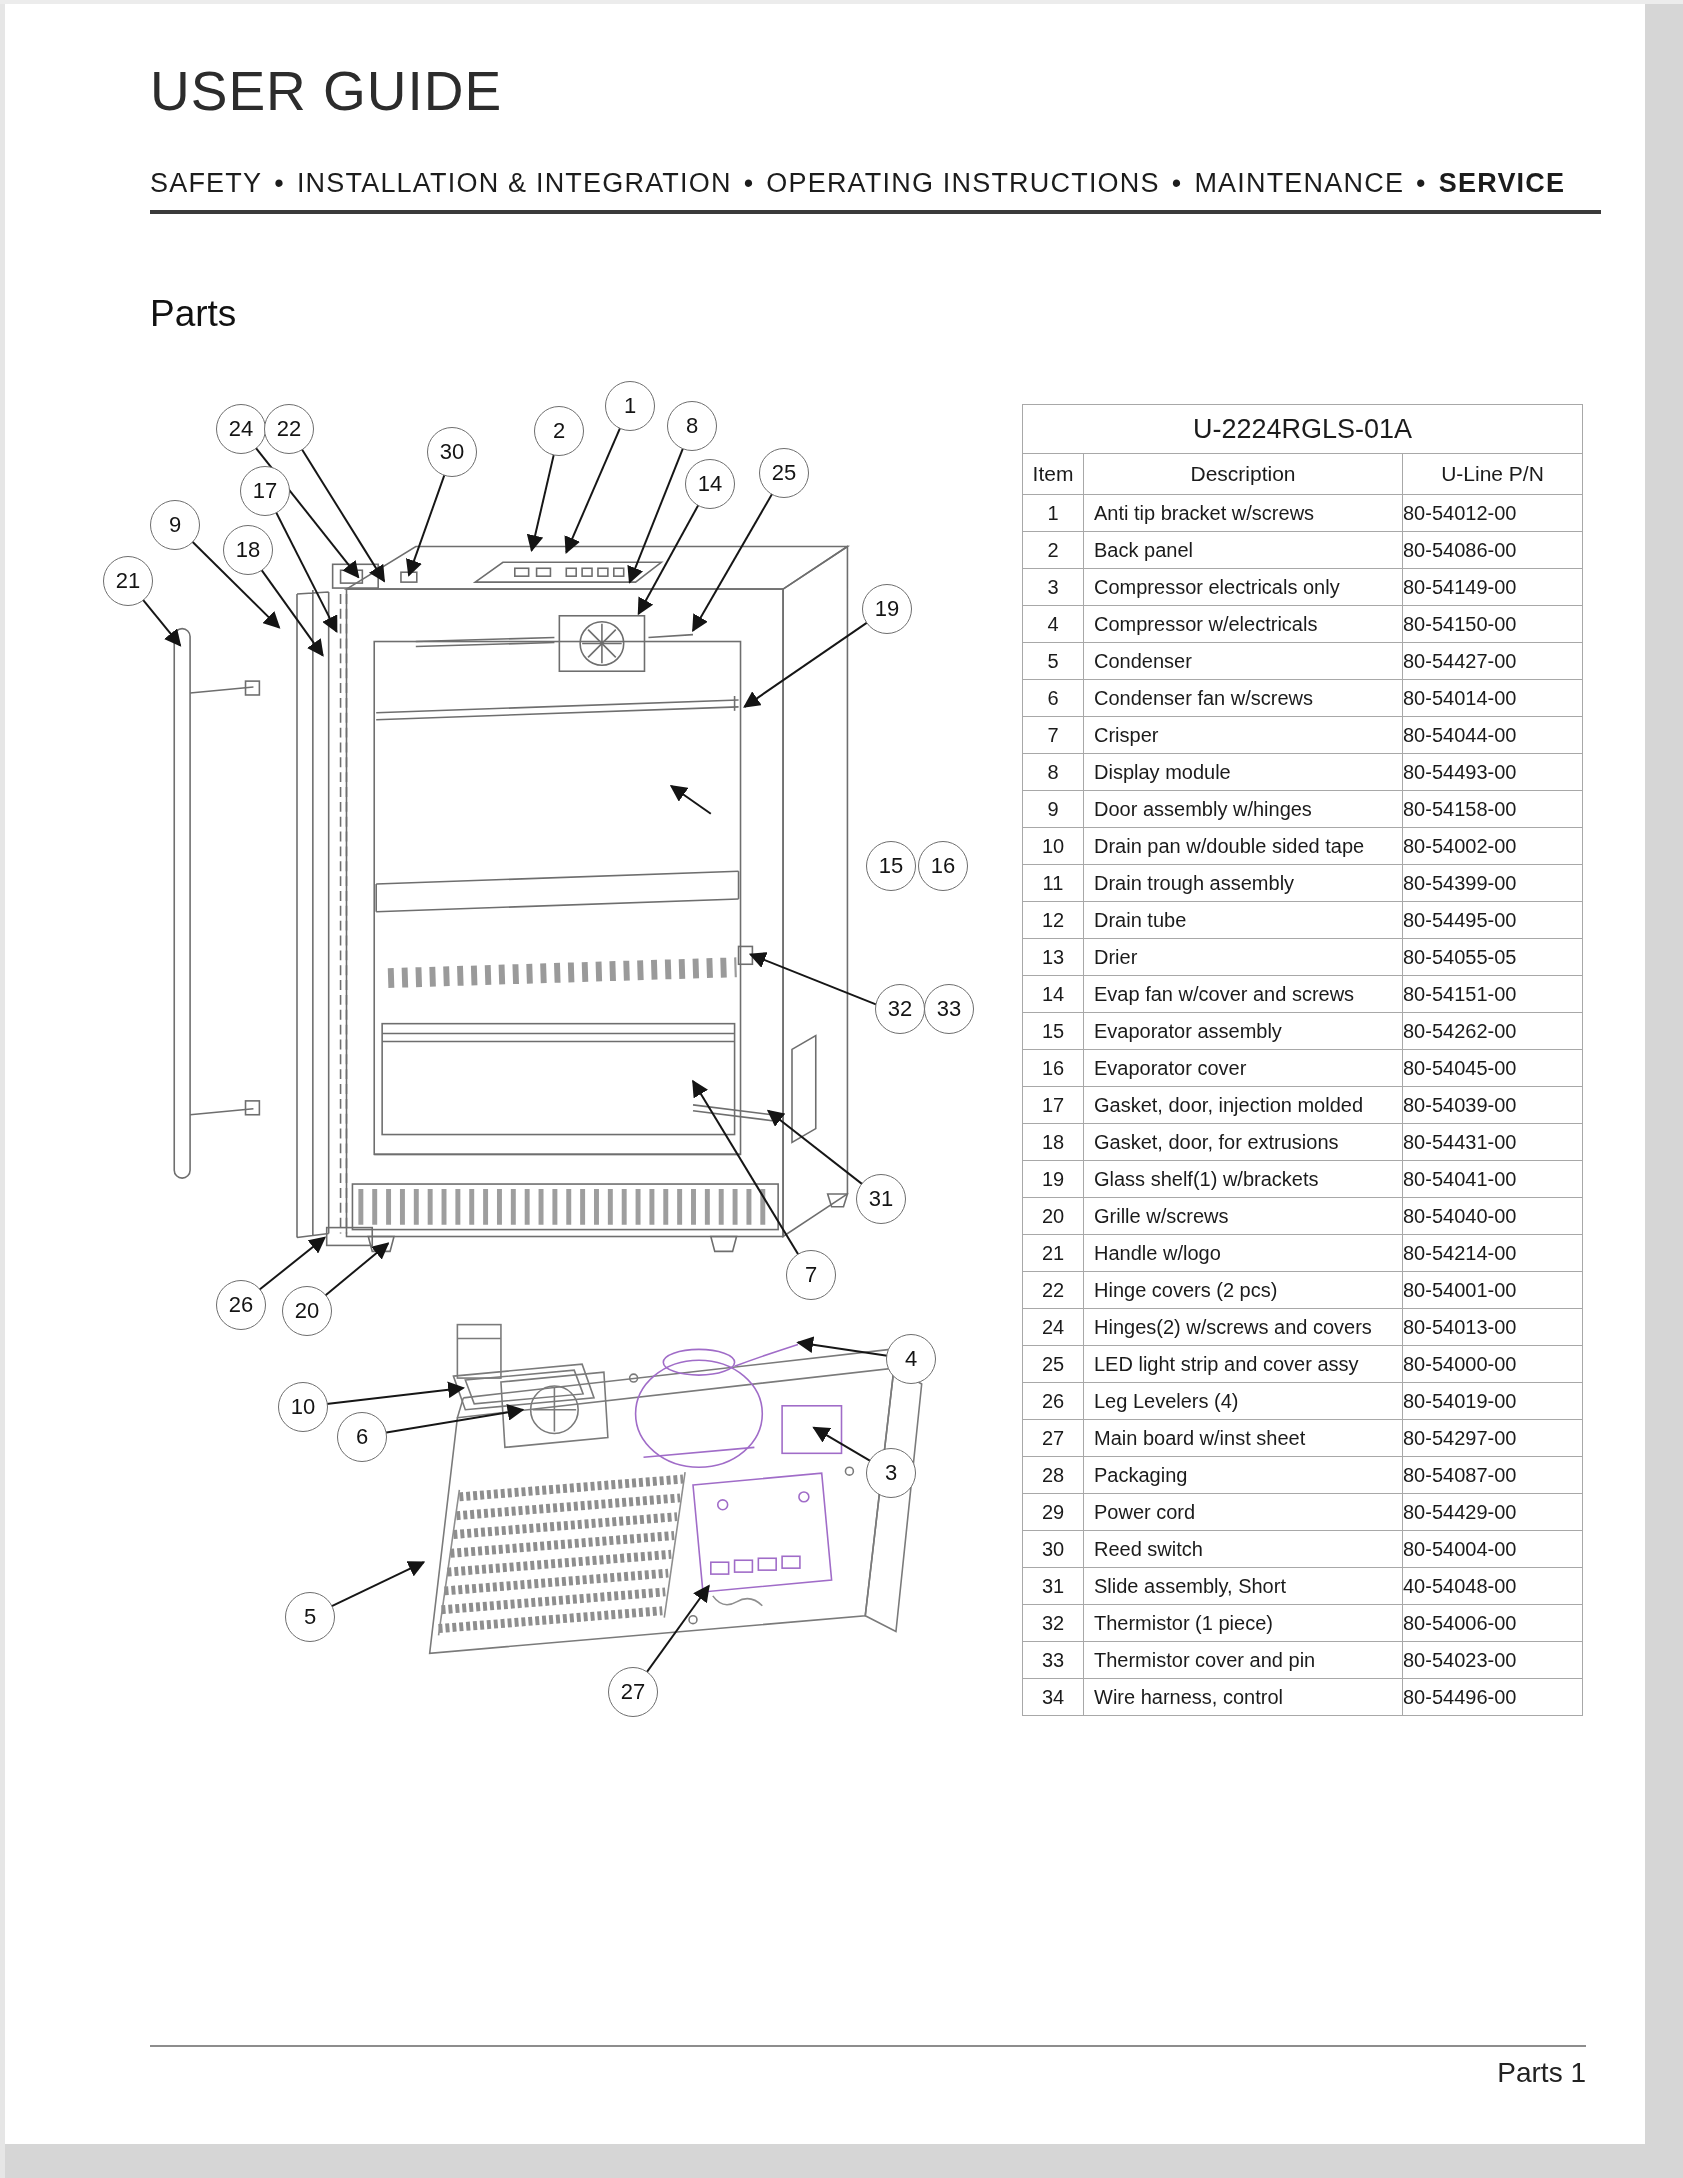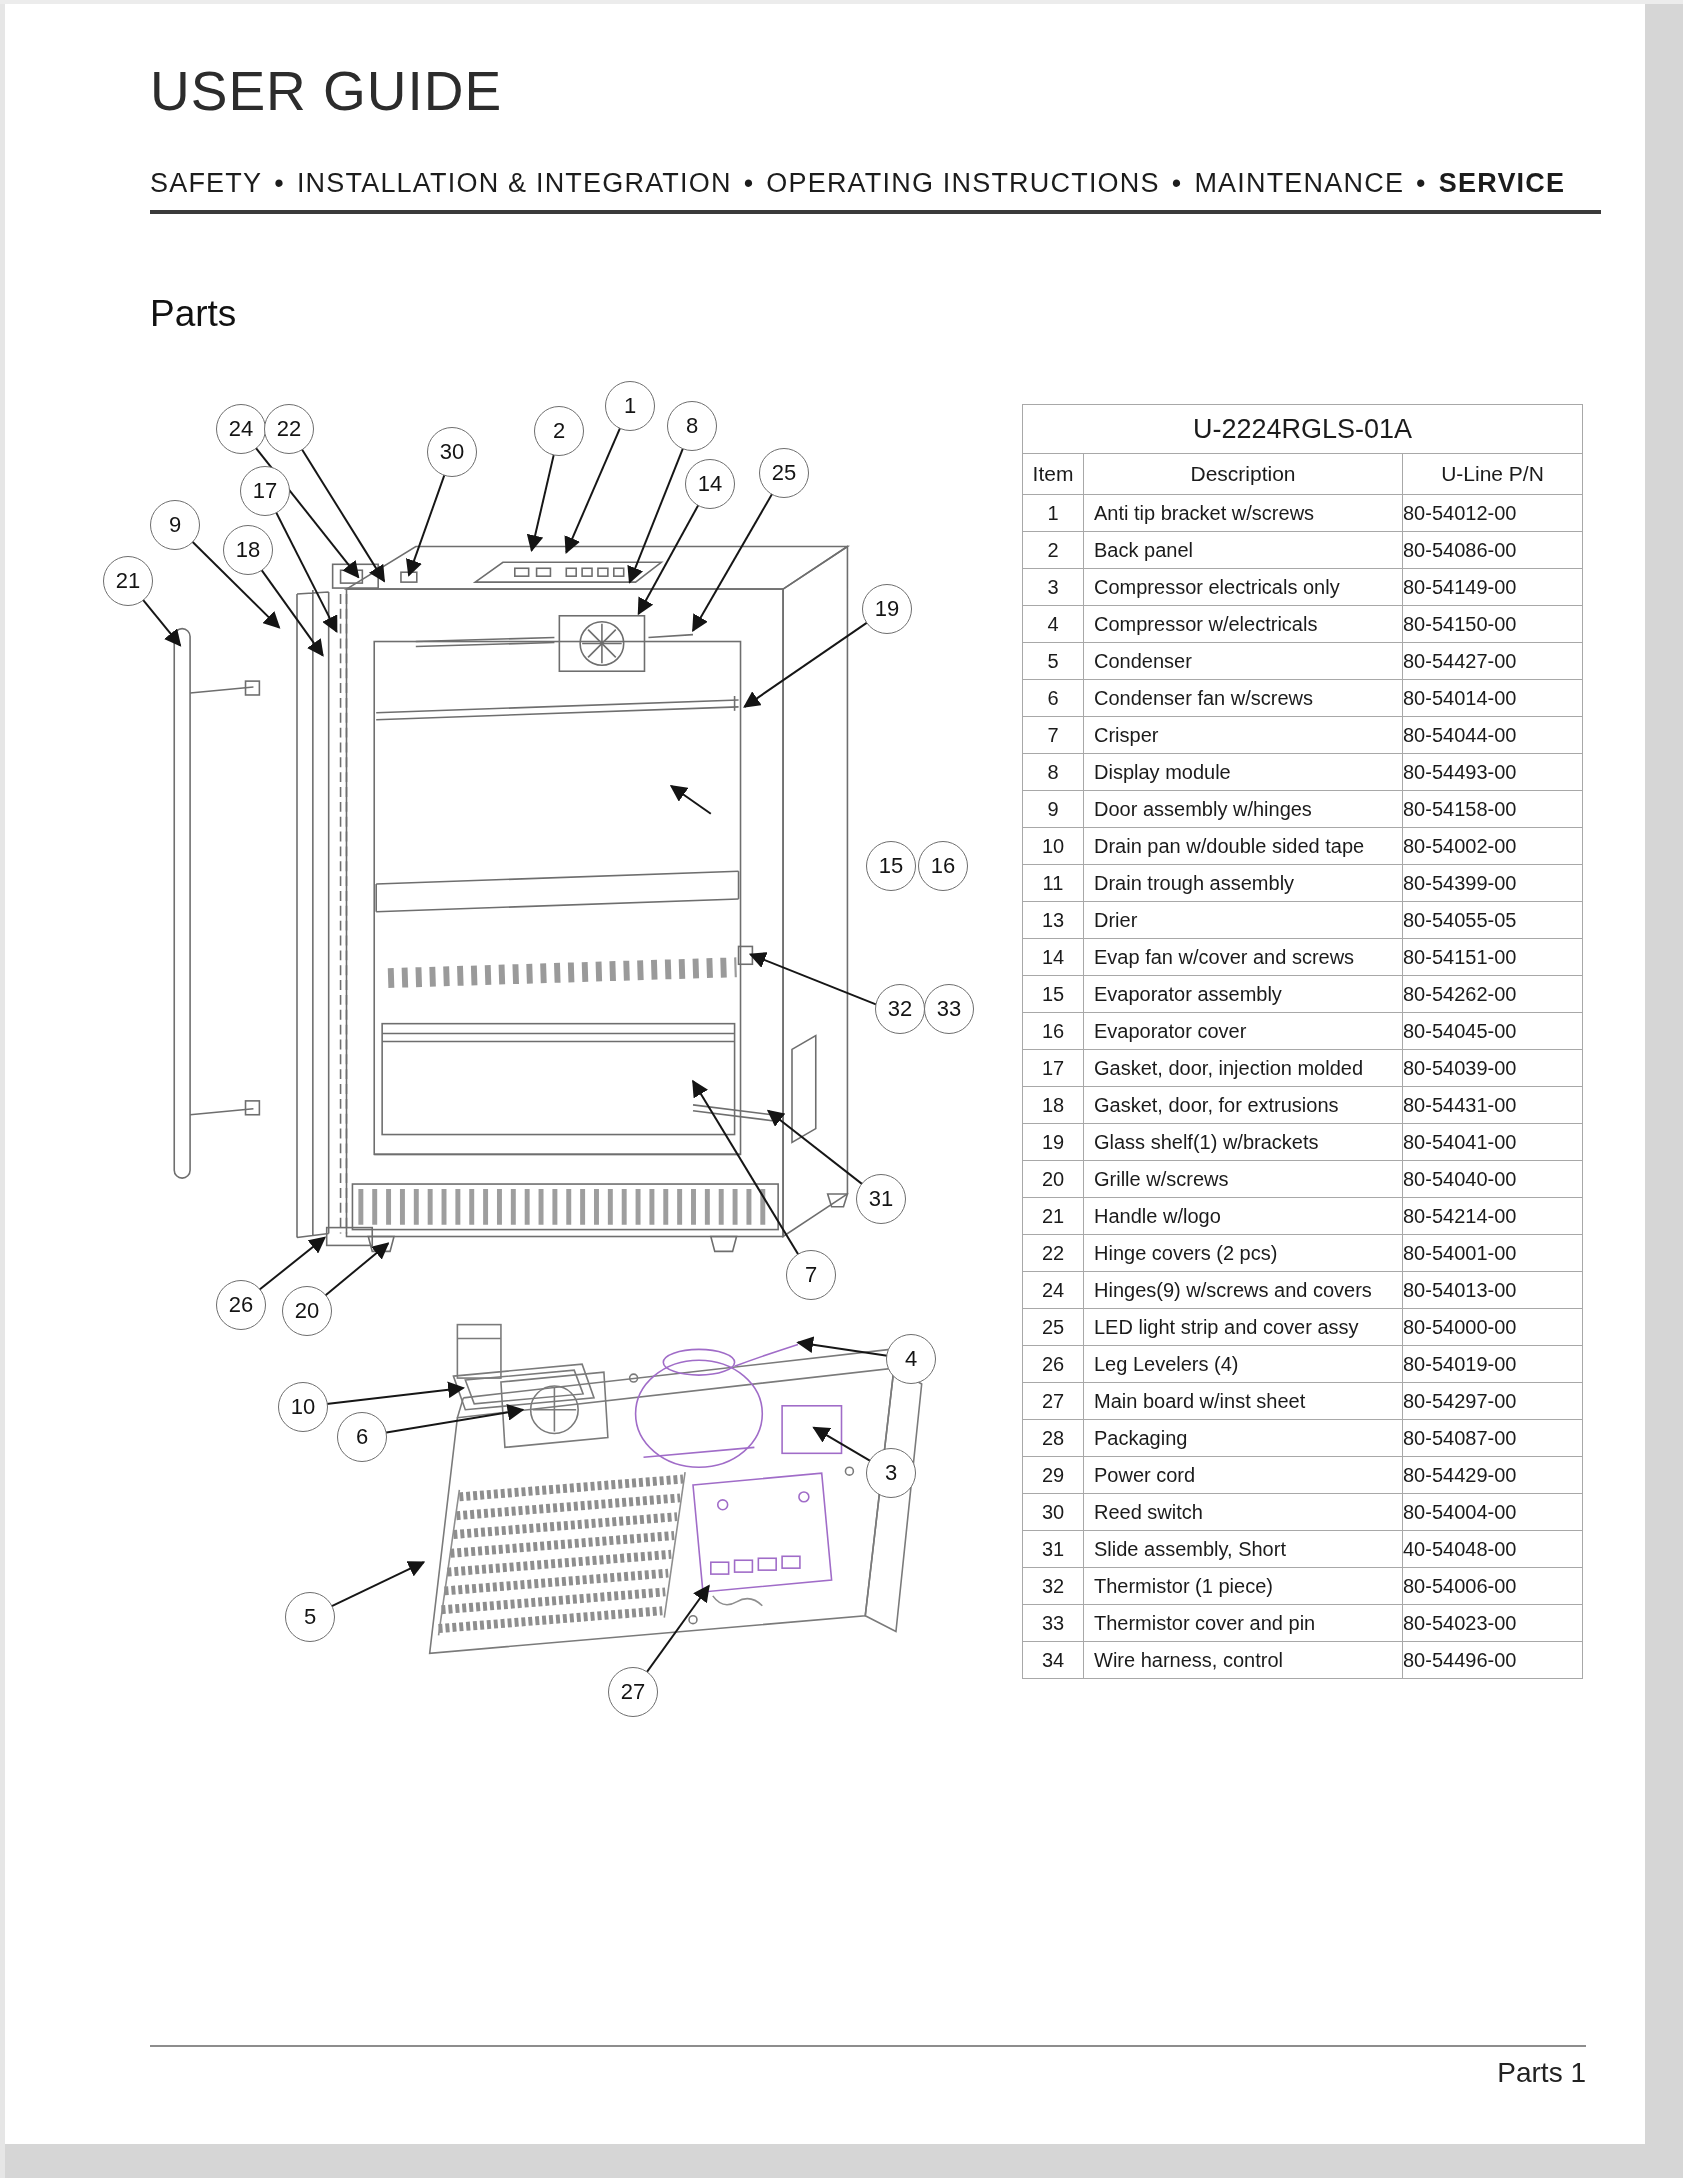--- a/index.html
+++ b/index.html
@@ -333,20 +333,25 @@
           <td class="col-item">10</td>
           <td class="col-desc">Drain pan w/double sided tape</td>
           <td class="col-pn">80-54002-00</td>
         </tr>
         <tr>
           <td class="col-item">11</td>
           <td class="col-desc">Drain trough assembly</td>
           <td class="col-pn">80-54399-00</td>
         </tr>
         <tr>
+          <td class="col-item">12</td>
+          <td class="col-desc">Drain tube</td>
+          <td class="col-pn">80-54495-00</td>
+        </tr>
+        <tr>
           <td class="col-item">13</td>
           <td class="col-desc">Drier</td>
           <td class="col-pn">80-54055-05</td>
         </tr>
         <tr>
           <td class="col-item">14</td>
           <td class="col-desc">Evap fan w/cover and screws</td>
           <td class="col-pn">80-54151-00</td>
         </tr>
         <tr>
@@ -384,21 +389,21 @@
           <td class="col-desc">Handle w/logo</td>
           <td class="col-pn">80-54214-00</td>
         </tr>
         <tr>
           <td class="col-item">22</td>
           <td class="col-desc">Hinge covers (2 pcs)</td>
           <td class="col-pn">80-54001-00</td>
         </tr>
         <tr>
           <td class="col-item">24</td>
-          <td class="col-desc">Hinges(9) w/screws and covers</td>
+          <td class="col-desc">Hinges(2) w/screws and covers</td>
           <td class="col-pn">80-54013-00</td>
         </tr>
         <tr>
           <td class="col-item">25</td>
           <td class="col-desc">LED light strip and cover assy</td>
           <td class="col-pn">80-54000-00</td>
         </tr>
         <tr>
           <td class="col-item">26</td>
           <td class="col-desc">Leg Levelers (4)</td>

